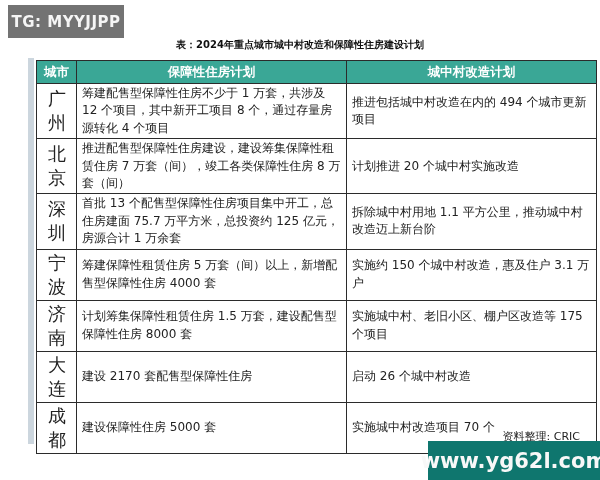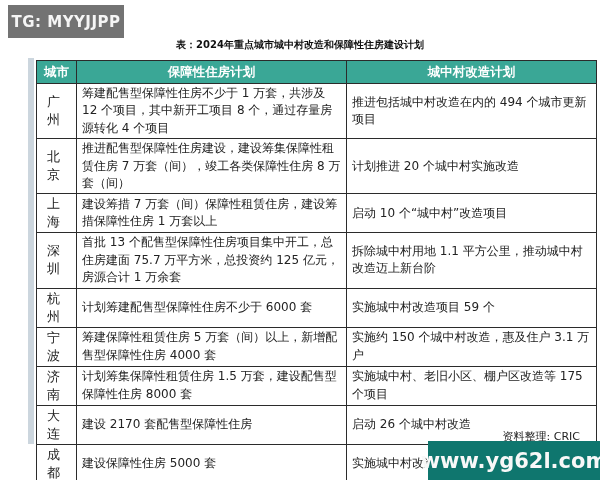--- a/index.html
+++ b/index.html
@@ -54,22 +54,22 @@
     font-weight: bold;
     font-size: 12.5px;
     height: 23px;
     text-align: center;
     padding: 1px 2px;
   }
   col.c-city { width: 40px; }
   col.c-housing { width: 270px; }
   col.c-village { width: 250px; }
   td.city-cell {
-    text-align: left;
-    font-size: 13px;
+    text-align: right;
+    font-size: 18px;
     padding: 1px 10px;
     color: #222222;
   }
   td.plan-cell {
     text-align: left;
     padding: 1px 5px;
     line-height: 1.45;
     color: #222222;
   }
   .source-note {
@@ -116,33 +116,23 @@
         <td class="city-cell">广州</td>
         <td class="plan-cell">筹建配售型保障性住房不少于 1 万套，共涉及 12 个项目，其中新开工项目 8 个，通过存量房源转化 4 个项目</td>
         <td class="plan-cell">推进包括城中村改造在内的 494 个城市更新项目</td>
       </tr>
       <tr>
         <td class="city-cell">北京</td>
         <td class="plan-cell">推进配售型保障性住房建设，建设筹集保障性租赁住房 7 万套（间），竣工各类保障性住房 8 万套（间）</td>
         <td class="plan-cell">计划推进 20 个城中村实施改造</td>
       </tr>
       <tr>
-        <td class="city-cell">上海</td>
-        <td class="plan-cell">建设筹措 7 万套（间）保障性租赁住房，建设筹措保障性住房 1 万套以上</td>
-        <td class="plan-cell">启动 10 个“城中村”改造项目</td>
-      </tr>
-      <tr>
         <td class="city-cell">深圳</td>
         <td class="plan-cell">首批 13 个配售型保障性住房项目集中开工，总住房建面 75.7 万平方米，总投资约 125 亿元，房源合计 1 万余套</td>
         <td class="plan-cell">拆除城中村用地 1.1 平方公里，推动城中村改造迈上新台阶</td>
-      </tr>
-      <tr>
-        <td class="city-cell">杭州</td>
-        <td class="plan-cell">计划筹建配售型保障性住房不少于 6000 套</td>
-        <td class="plan-cell">实施城中村改造项目 59 个</td>
       </tr>
       <tr>
         <td class="city-cell">宁波</td>
         <td class="plan-cell">筹建保障性租赁住房 5 万套（间）以上，新增配售型保障性住房 4000 套</td>
         <td class="plan-cell">实施约 150 个城中村改造，惠及住户 3.1 万户</td>
       </tr>
       <tr>
         <td class="city-cell">济南</td>
         <td class="plan-cell">计划筹集保障性租赁住房 1.5 万套，建设配售型保障性住房 8000 套</td>
         <td class="plan-cell">实施城中村、老旧小区、棚户区改造等 175 个项目</td>

